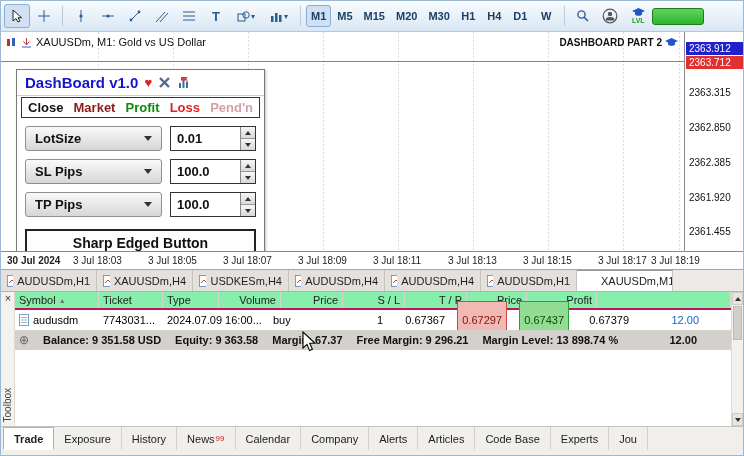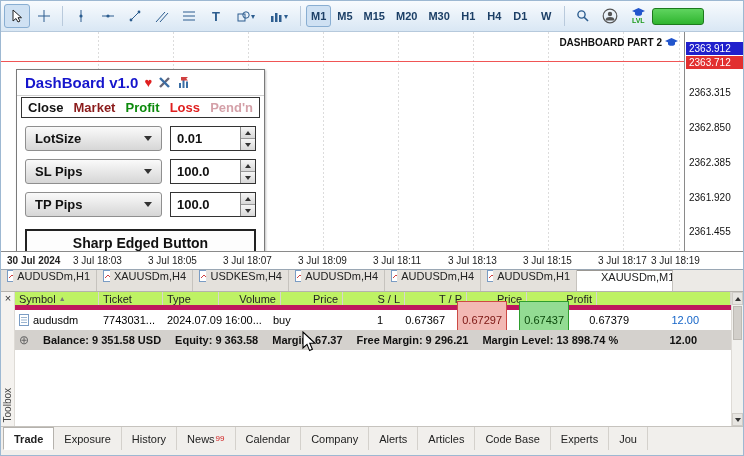--- a/index.html
+++ b/index.html
@@ -72,34 +72,34 @@
   .tri-down { width:0; height:0; border-left:3px solid transparent; border-right:3px solid transparent;
               border-top:4px solid #333; }
   .tri-down.big { border-left-width:4px; border-right-width:4px; border-top-width:5px; }
   .dp-bigbtn { margin:12px 8px 0 8px; height:28px; border:2px solid #222; background:#fdfdfd;
                display:flex; align-items:center; justify-content:center; font-size:14px; font-weight:bold;
                color:#111; }
 
   
   .chart-tabs { position:absolute; top:269px; left:0; right:0; height:22px; background:#eceae6;
                 border-bottom:1px solid #b5b2ad; display:flex; }
-  .ctab { width:96px; display:flex; align-items:flex-start; gap:4px; padding:0 6px; font-size:11px;
+  .ctab { width:96px; display:flex; align-items:center; gap:4px; padding:0 6px; font-size:11px;
           color:#222; border-right:1px solid #c6c3be; background:#e4e1dc; white-space:nowrap; overflow:hidden; }
   .ctab.active { background:#fff; font-weight:normal; border-top:1px solid #9a9792;padding-left:20px; }
 
   
   .toolbox { position:absolute; top:291px; left:0; right:0; height:134px; background:#fff; display:flex; }
   .tbx-strip { width:14px; position:relative; background:#f4f2ef; border-right:1px solid #dedbd6; }
   .tbx-close { position:absolute; top:1px; left:1px; width:12px; height:12px; font-size:11px;
                line-height:11px; text-align:center; color:#333; }
   .tbx-vert { position:absolute; bottom:4px; left:1px; writing-mode:vertical-rl; transform:rotate(180deg);
               font-size:10px; color:#444; }
   .tbx-main { flex:1; display:flex; flex-direction:column; overflow:hidden; }
   .trow { display:flex; align-items:center; }
-  .thead { height:18px; background:#bef264; border-bottom:5px solid #be185d; font-size:11px; color:#222; }
+  .thead { height:18px; background:#86efac; border-bottom:2px solid #be185d; font-size:11px; color:#222; }
   .thead .tcell { border-right:1px solid #d8d5d0; height:100%; display:flex; align-items:center; }
   .tcell { padding:0 4px; overflow:hidden; white-space:nowrap; font-size:11px; }
   .c-symbol{width:84px;} .c-ticket{width:64px;} .c-time{width:106px;} .c-type{width:56px;}
   .c-volume{width:62px; justify-content:flex-end; text-align:right;}
   .c-price{width:62px; justify-content:flex-end; text-align:right;}
   .c-sl{width:62px; justify-content:flex-end; text-align:right;}
   .c-tp{width:62px; justify-content:flex-end; text-align:right;}
   .c-price2{width:60px; justify-content:flex-end; text-align:right;}
   .c-profit{width:70px; justify-content:flex-end; text-align:right;}
   .c-fill{flex:1;}
@@ -239,20 +239,31 @@
       <div class="gridline" style="left:172px"></div>
       <div class="gridline" style="left:247px"></div>
       <div class="gridline" style="left:322px"></div>
       <div class="gridline" style="left:397px"></div>
       <div class="gridline" style="left:472px"></div>
       <div class="gridline" style="left:547px"></div>
       <div class="gridline" style="left:622px"></div>
       <div class="gridline" style="left:678px"></div>
       <div class="ask-line"></div>
 
+      <div class="chart-titlerow">
+        <svg width="11" height="11">
+            <rect x="1" y="2" width="3" height="7" fill="#c03030"></rect>
+            <rect x="6" y="1" width="3" height="8" fill="#3060c0"></rect>
+          </svg>
+        <svg width="11" height="11">
+            <path d="M5.5,1 L5.5,7 M2.5,4.5 L5.5,8 L8.5,4.5" stroke="#c03030" fill="none"></path>
+            <line x1="1" y1="10" x2="10" y2="10" stroke="#3060c0"></line>
+          </svg>
+        <span>XAUUSDm, M1: Gold vs US Dollar</span>
+      </div>
       <div class="dash-label">
         <span>DASHBOARD PART 2</span>
         <svg width="13" height="9">
             <path d="M6.5,0 L13,3 L6.5,6 L0,3 Z" fill="#2255cc"></path>
             <path d="M3,4 v2 a3.5,1.8 0 0 0 7,0 v-2" fill="#2255cc"></path>
           </svg>
       </div>
 
       <div class="dash-panel">
         <div class="dp-header">

